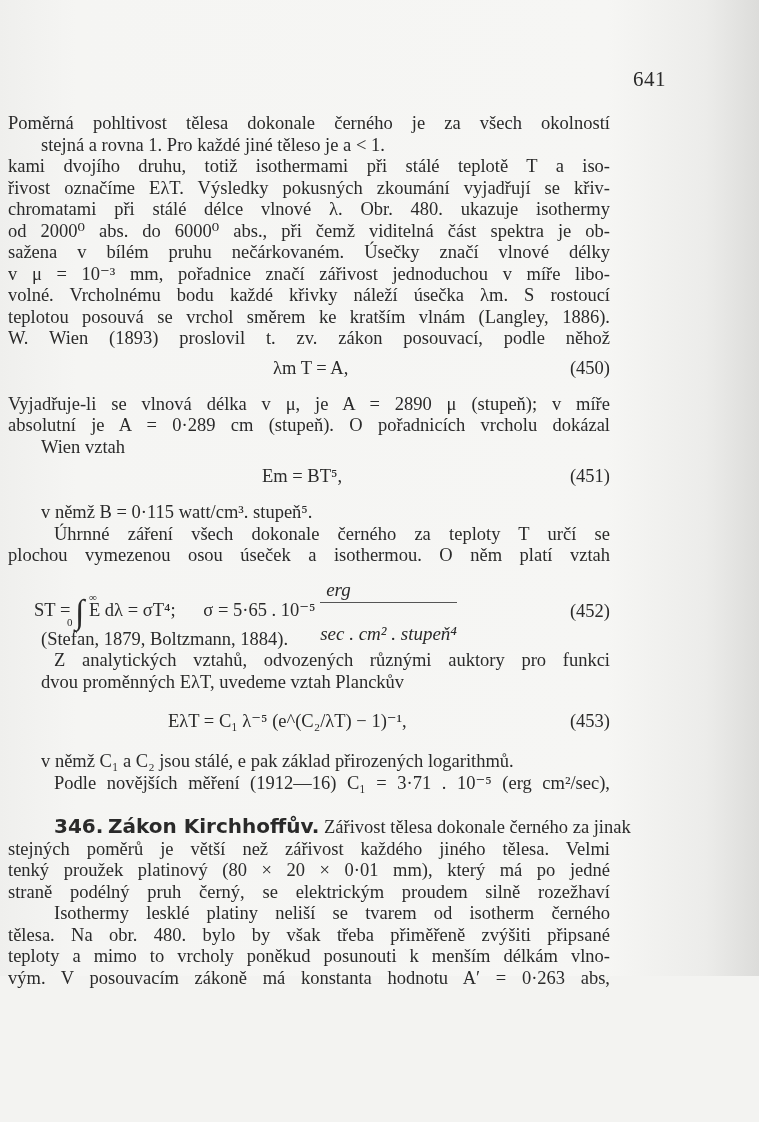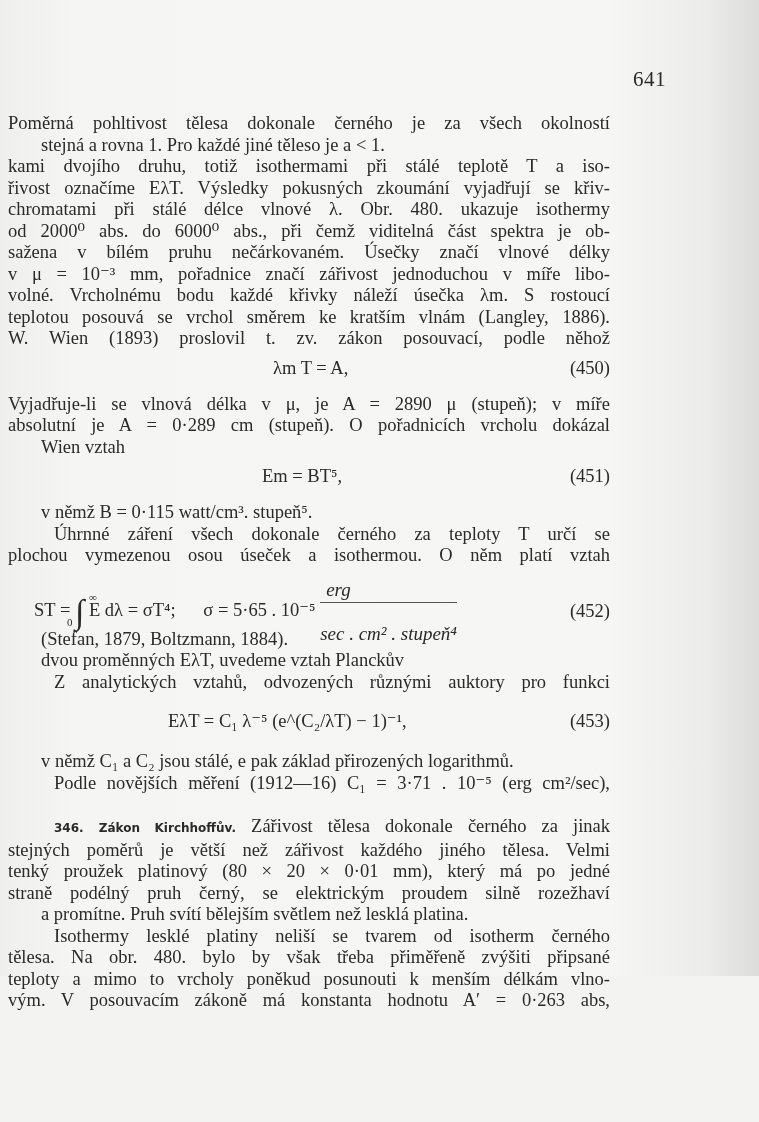--- a/index.html
+++ b/index.html
@@ -26,21 +26,21 @@
   .line.last { text-align-last:left;margin-left:33px; }
   .indent { padding-left:46px; }
   i, .it { }
   .eq {
     position:relative; display:block; height:44px; white-space:nowrap;
   }
   .eq .expr { position:absolute; top:8px; }
   .eq .num { position:absolute; right:0; top:8px; }
   .heading-num, .heading-title {
     font-family:"DejaVu Sans","Liberation Sans",sans-serif;
-    font-weight:bold; font-size:12px;
+    font-weight:bold; font-size:20px;
   }
   .frac { display:inline-block; vertical-align:middle; text-align:left; font-style:italic; font-size:19px; }
   .frac .top { display:block; border-bottom:1px solid #555; padding:0 6px 2px; }
   .frac .bot { display:block; padding-top:20px; }
   .integral { font-size:34px; vertical-align:middle; position:relative; }
   .int-lim { position:absolute; font-size:11px; }
 </style>
 </head>
 <body>
 
@@ -89,41 +89,40 @@
         <span>σ = 5·65 . 10⁻⁵</span>
         <span class="frac">
           <span class="top">erg</span>
           <span class="bot">sec . cm² . stupeň⁴</span>
         </span>
       </span>
       <span class="num" style="top:34px">(452)</span>
     </div>
 
     <span class="line last">(Stefan, 1879, Boltzmann, 1884).</span>
+    <span class="line indent">Z analytických vztahů, odvozených různými auktory pro funkci</span>
     <span class="line last">dvou proměnných EλT, uvedeme vztah Planckův</span>
-    <span class="line indent">Z analytických vztahů, odvozených různými auktory pro funkci</span>
 
     <div class="eq" style="height:58px">
       <span class="expr it" style="left:160px; top:18px">EλT = C₁ λ⁻⁵ (e^(C₂/λT) − 1)⁻¹,</span>
       <span class="num" style="top:18px">(453)</span>
     </div>
 
     <span class="line last">v němž C₁ a C₂ jsou stálé, e pak základ přirozených logarithmů.</span>
     <span class="line indent">Podle novějších měření (1912—16) C₁ = 3·71 . 10⁻⁵ (erg cm²/sec),</span>
 
     <div style="height:22px"></div>
 
     <span class="line indent">
       <span class="heading-num">346.</span>
       <span class="heading-title">Zákon Kirchhoffův.</span>
       <span>Zářivost tělesa dokonale černého za jinak</span>
     </span>
     <span class="line">stejných poměrů je větší než zářivost každého jiného tělesa. Velmi</span>
     <span class="line">tenký proužek platinový (80 × 20 × 0·01 mm), který má po jedné</span>
     <span class="line">straně podélný pruh černý, se elektrickým proudem silně rozežhaví</span>
-    <span class="line last">a promítne. Pruh svítí bělejším světlem než lesklá platina.</span>
 
     <span class="line indent">Isothermy lesklé platiny neliší se tvarem od isotherm černého</span>
     <span class="line">tělesa. Na obr. 480. bylo by však třeba přiměřeně zvýšiti připsané</span>
     <span class="line">teploty a mimo to vrcholy poněkud posunouti k menším délkám vlno-</span>
     <span class="line">vým. V posouvacím zákoně má konstanta hodnotu A′ = 0·263 abs,</span>
   </div>
 </div>
 
 </body></html>

